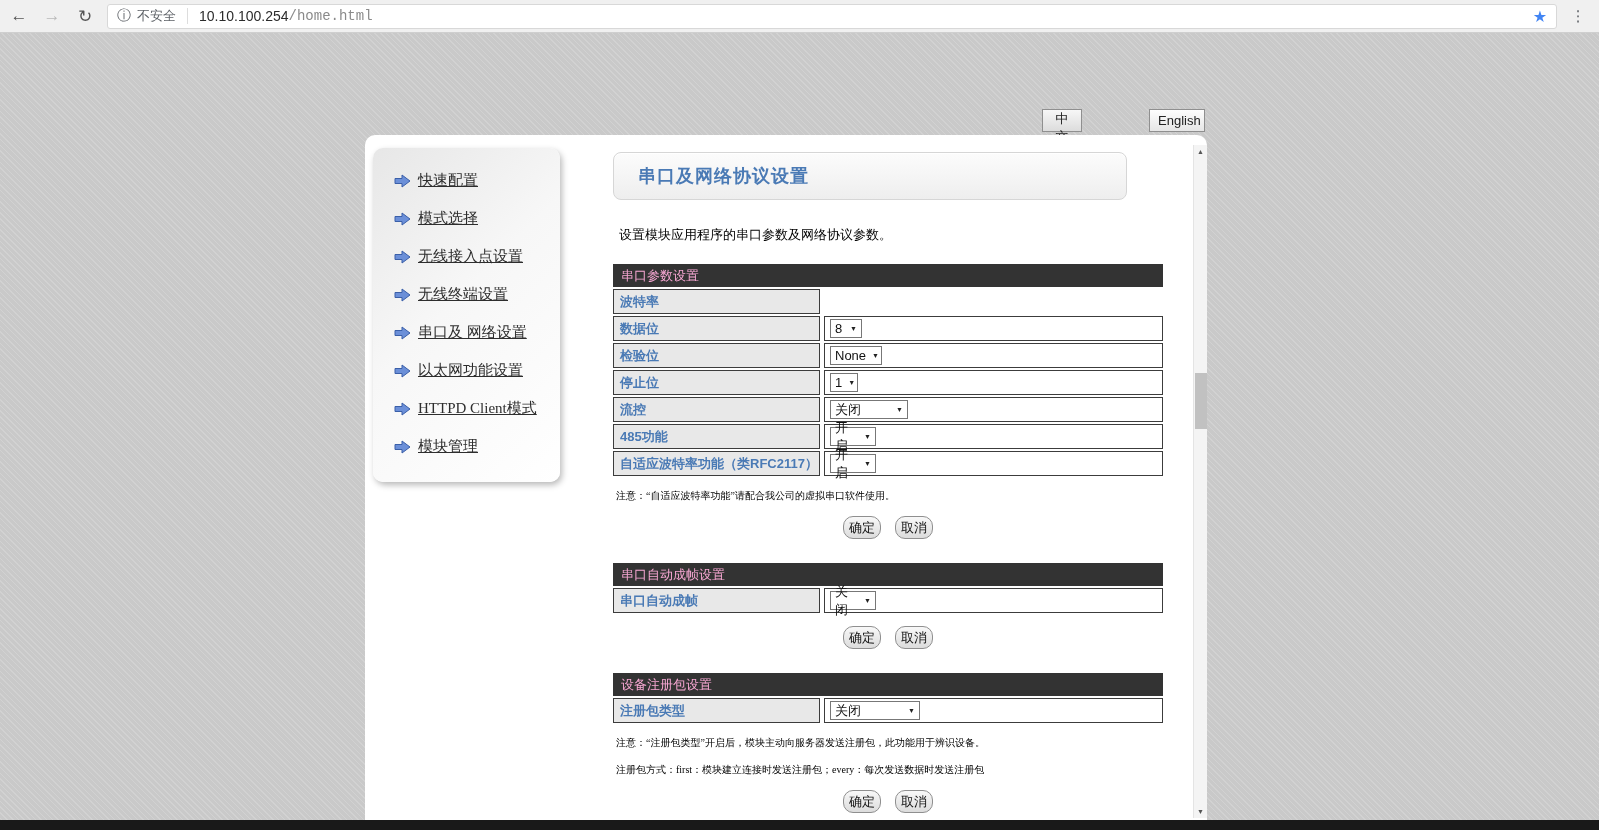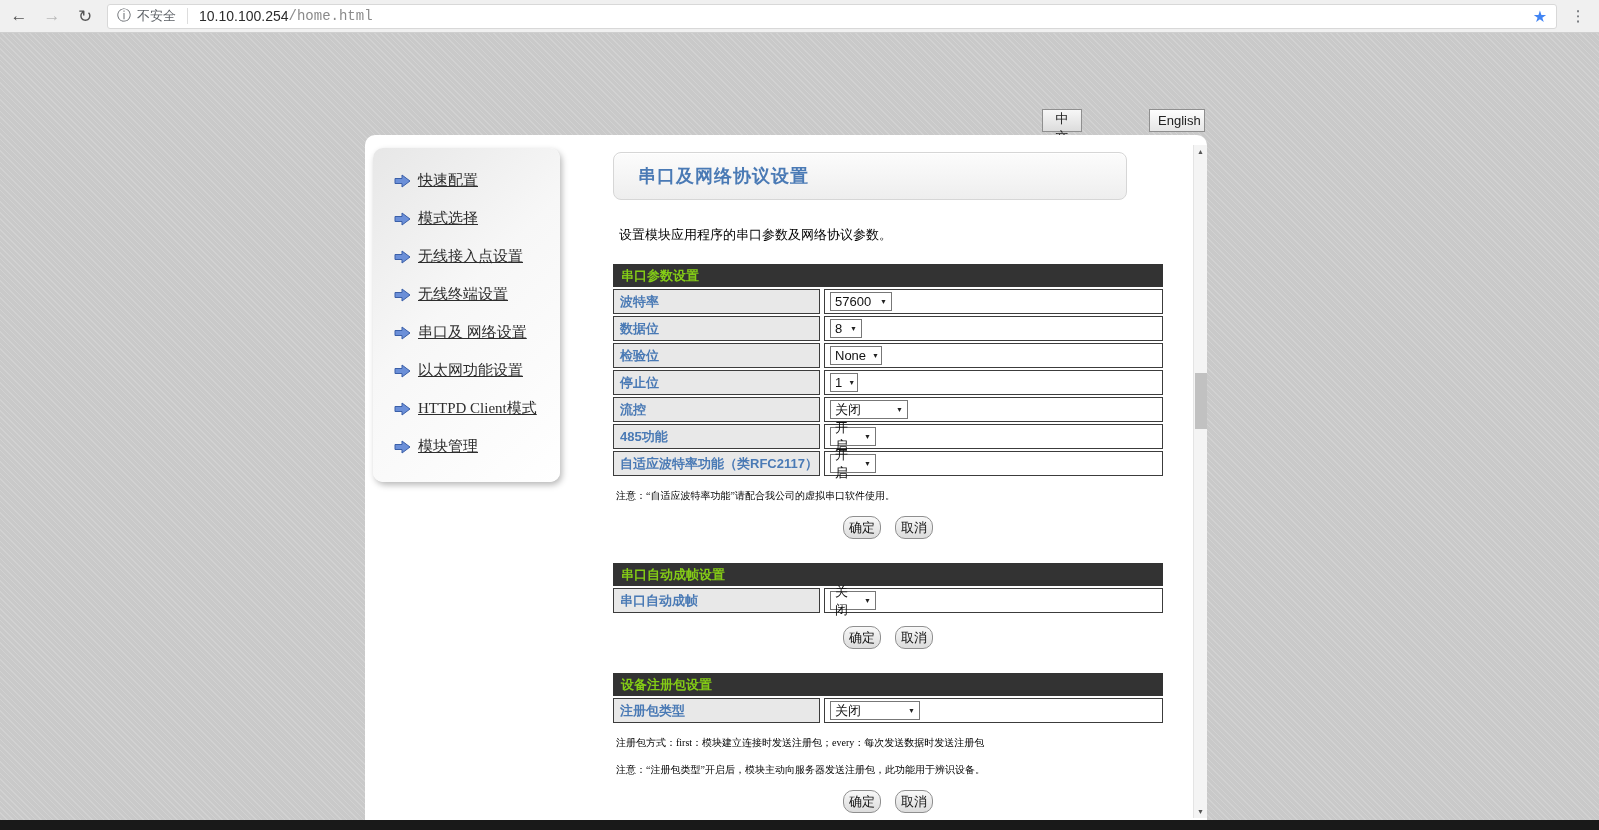--- a/index.html
+++ b/index.html
@@ -48,21 +48,21 @@
   
   .content { position:absolute; left:248px; top:17px; width:550px; }
   .title-box { width:514px; height:48px; border:1px solid #d6d6d6; border-radius:8px;
     background:linear-gradient(#fcfcfc,#eeeeee); display:flex; align-items:center;
     padding-left:24px; box-shadow:inset 0 1px 0 #fff; }
   .title-box span { color:#4a7ab5; font-size:18px; font-weight:bold; letter-spacing:1px; }
   .subtitle { margin:26px 0 20px 6px; font-size:13px; color:#000;
     font-family:"Liberation Serif","DejaVu Serif",serif; }
 
   .section { width:550px; }
-  .sec-header { height:23px; background:#333; color:#84cc16; font-weight:bold; font-size:13px;
+  .sec-header { height:23px; background:#333; color:#f9a8d4; font-weight:normal; font-size:13px;
     line-height:23px; padding-left:8px; }
   .trow { display:flex; margin-top:2px; height:25px; }
   .trow-label { width:207px; flex:none; background:#e8e8e8; border:1px solid #3c3c3c;
     color:#4a7ab5; font-size:13px; font-weight:bold; display:flex; align-items:center;
     padding-left:6px; margin-right:4px; font-family:Liberation Sans, sans-serif; }
   .trow-value { flex:1; background:#fff; border:1px solid #3c3c3c; display:flex;
     align-items:center; padding-left:5px; }
 
   .fselect { height:19px; border:1px solid #777; background:#fff; display:inline-flex;
     align-items:center; justify-content:space-between; padding:0 4px; font-size:13px;
@@ -163,26 +163,20 @@
     <div class="content">
       <div class="title-box">
         <span>串口及网络协议设置</span>
       </div>
       <div class="subtitle">设置模块应用程序的串口参数及网络协议参数。</div>
       <div id="sections">
           <div class="section">
             <div class="sec-header">串口参数设置</div>
             <div class="trow">
               <div class="trow-label">波特率</div>
-              <div class="trow-value">
-                <span class="fselect" style="width: 62px;">
-                  <span>57600</span>
-                  <span class="sa">▼</span>
-                </span>
-              </div>
             </div>
             <div class="trow">
               <div class="trow-label">数据位</div>
               <div class="trow-value">
                 <span class="fselect" style="width: 32px;">
                   <span>8</span>
                   <span class="sa">▼</span>
                 </span>
               </div>
             </div>
@@ -251,22 +245,22 @@
             <div class="sec-header">设备注册包设置</div>
             <div class="trow">
               <div class="trow-label">注册包类型</div>
               <div class="trow-value">
                 <span class="fselect" style="width: 90px;">
                   <span>关闭</span>
                   <span class="sa">▼</span>
                 </span>
               </div>
             </div>
+            <div class="note">注意：“注册包类型”开启后，模块主动向服务器发送注册包，此功能用于辨识设备。</div>
             <div class="note">注册包方式：first：模块建立连接时发送注册包；every：每次发送数据时发送注册包</div>
-            <div class="note">注意：“注册包类型”开启后，模块主动向服务器发送注册包，此功能用于辨识设备。</div>
             <div class="btn-row"><button class="form-btn">确定</button><button class="form-btn">取消</button></div>
           </div>
         </div>
     </div>
 
     <div class="scrollbar">
       <div class="sb-btn">▲</div>
       <div class="sb-thumb"></div>
       <div class="sb-btn sb-down">▼</div>
     </div>

